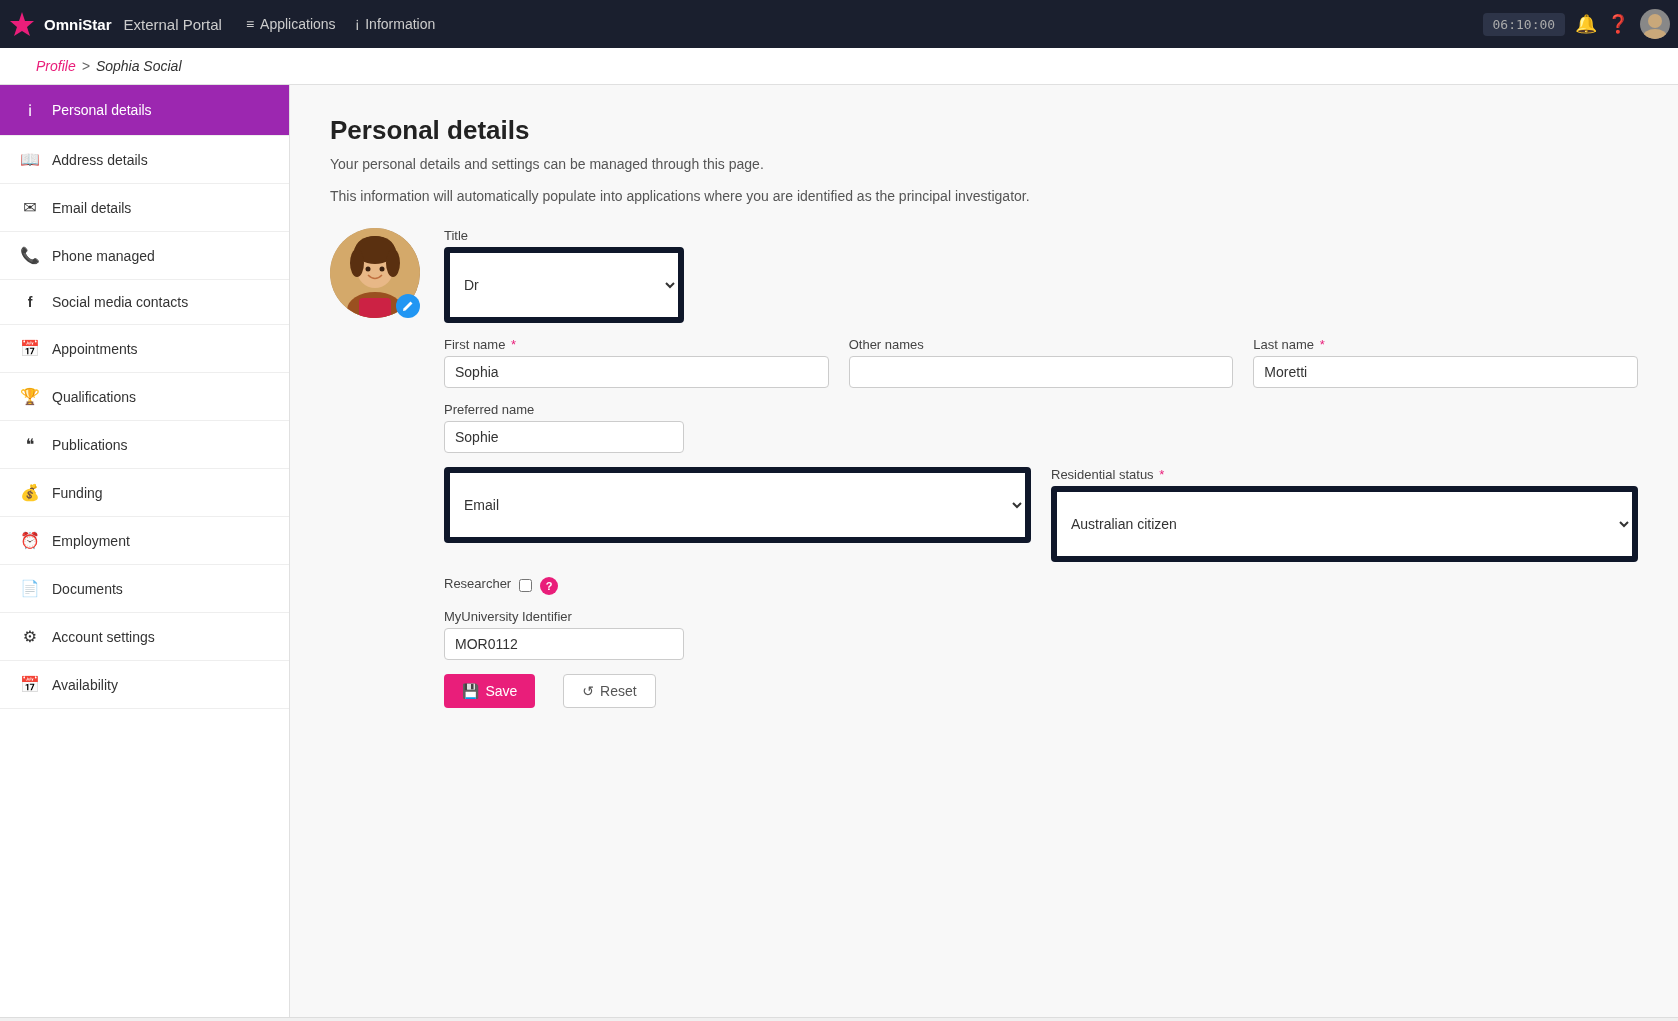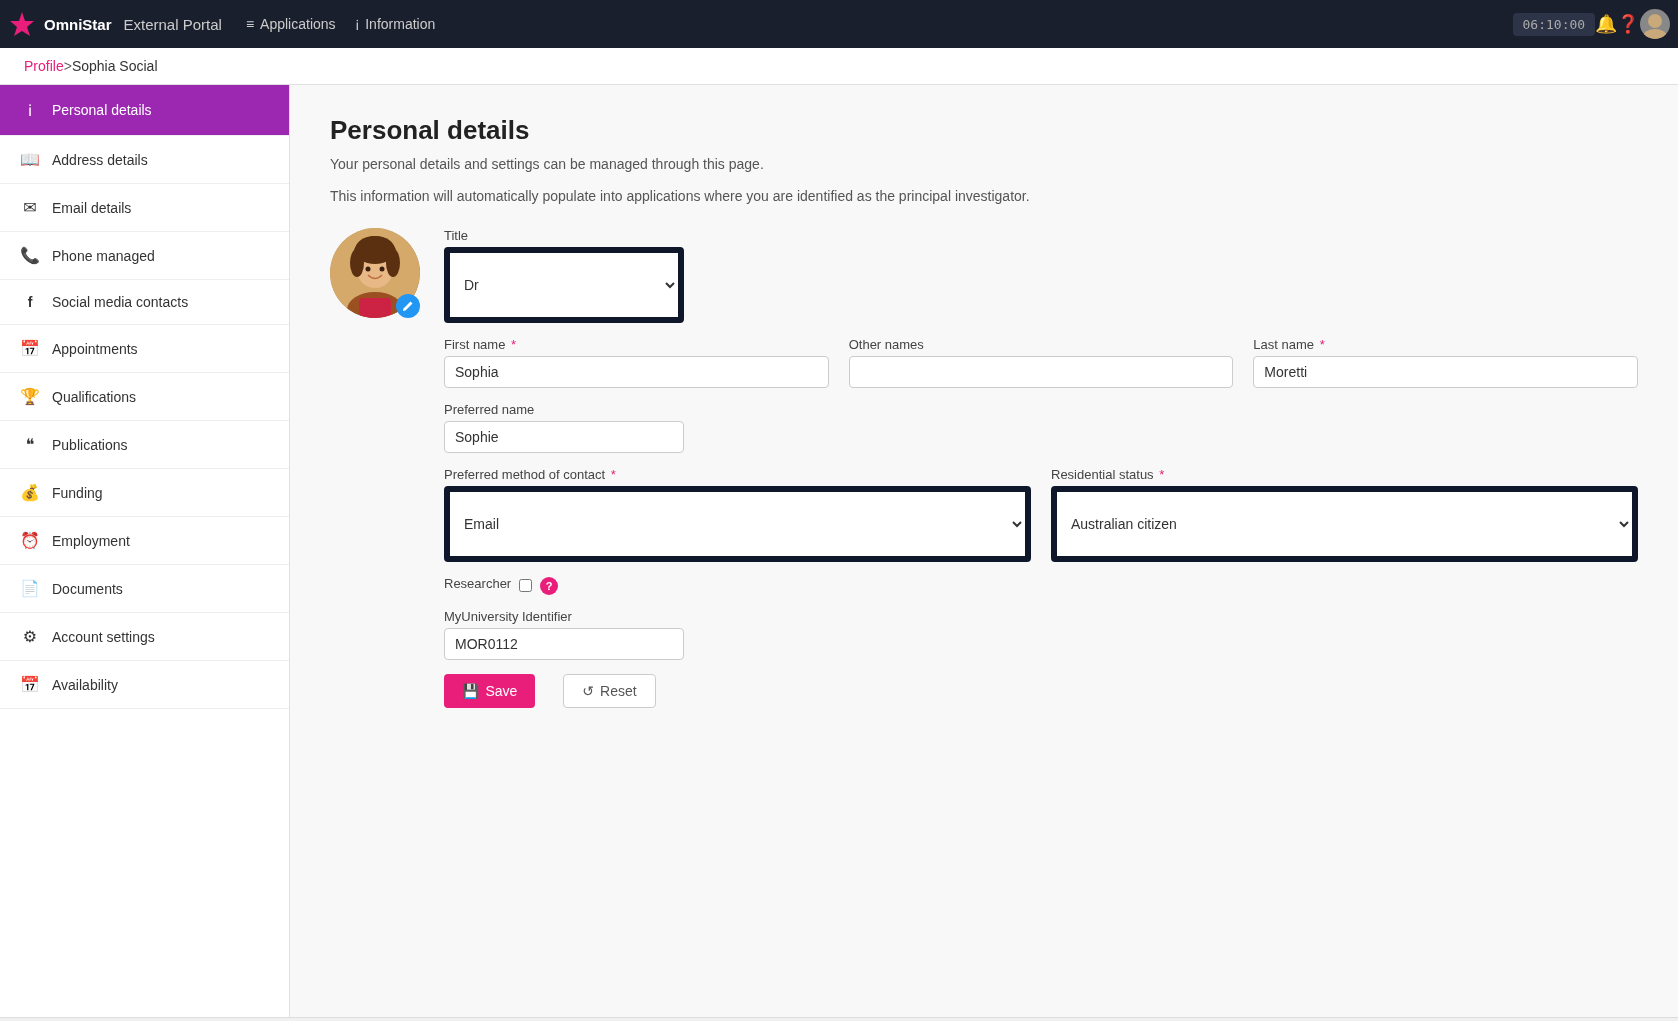--- a/index.html
+++ b/index.html
@@ -36,20 +36,21 @@
       color: #ccc;
       display: flex;
       align-items: center;
       gap: 6px;
       cursor: pointer;
       font-size: 14px;
     }
     .topnav-right {
       display: flex;
       align-items: center;
+      gap: 10px;
     }
     .timer-badge {
       background: #2d3448;
       color: #aaa;
       padding: 4px 10px;
       border-radius: 4px;
       font-size: 13px;
       font-family: monospace;
     }
     .nav-icon-btn {
@@ -62,24 +63,26 @@
       height: 30px;
       border-radius: 50%;
       background: #888;
       overflow: hidden;
       cursor: pointer;
     }
 
     
     .breadcrumb-bar {
       background: white;
-      padding: 10px 24px;
-      display: flex;
-      align-items: center;
+      padding: 10px 36px;
+      display: flex;
+      align-items: center;
+      gap: 6px;
       border-bottom: 1px solid #e0e0e0;
+      font-style: italic;
     }
     .breadcrumb-link {
       color: #e91e7a;
       cursor: pointer;
       font-size: 14px;
       font-weight: 500;
     }
     .breadcrumb-sep { color: #666; font-size: 14px; }
     .breadcrumb-current { color: #333; font-size: 14px; }
 
@@ -431,24 +434,20 @@
 
         <div class="form-row">
           <div class="form-group" style="width: 240px;">
             <label class="form-label">Preferred name</label>
             <input type="text" class="form-input" value="Sophie" style="">
           </div>
         </div>
 
         <div class="form-row">
           <div class="form-group col3">
-            <label class="form-label">
-              <span>Preferred method of contact</span>
-              <span class="required-star">*</span>
-            </label>
             <select class="form-select">
               <option>Email</option>
               <option>Phone</option>
               <option>Post</option>
             </select>
           </div>
           <div class="form-group col3">
             <label class="form-label">
               <span>Residential status</span>
               <span class="required-star">*</span>

